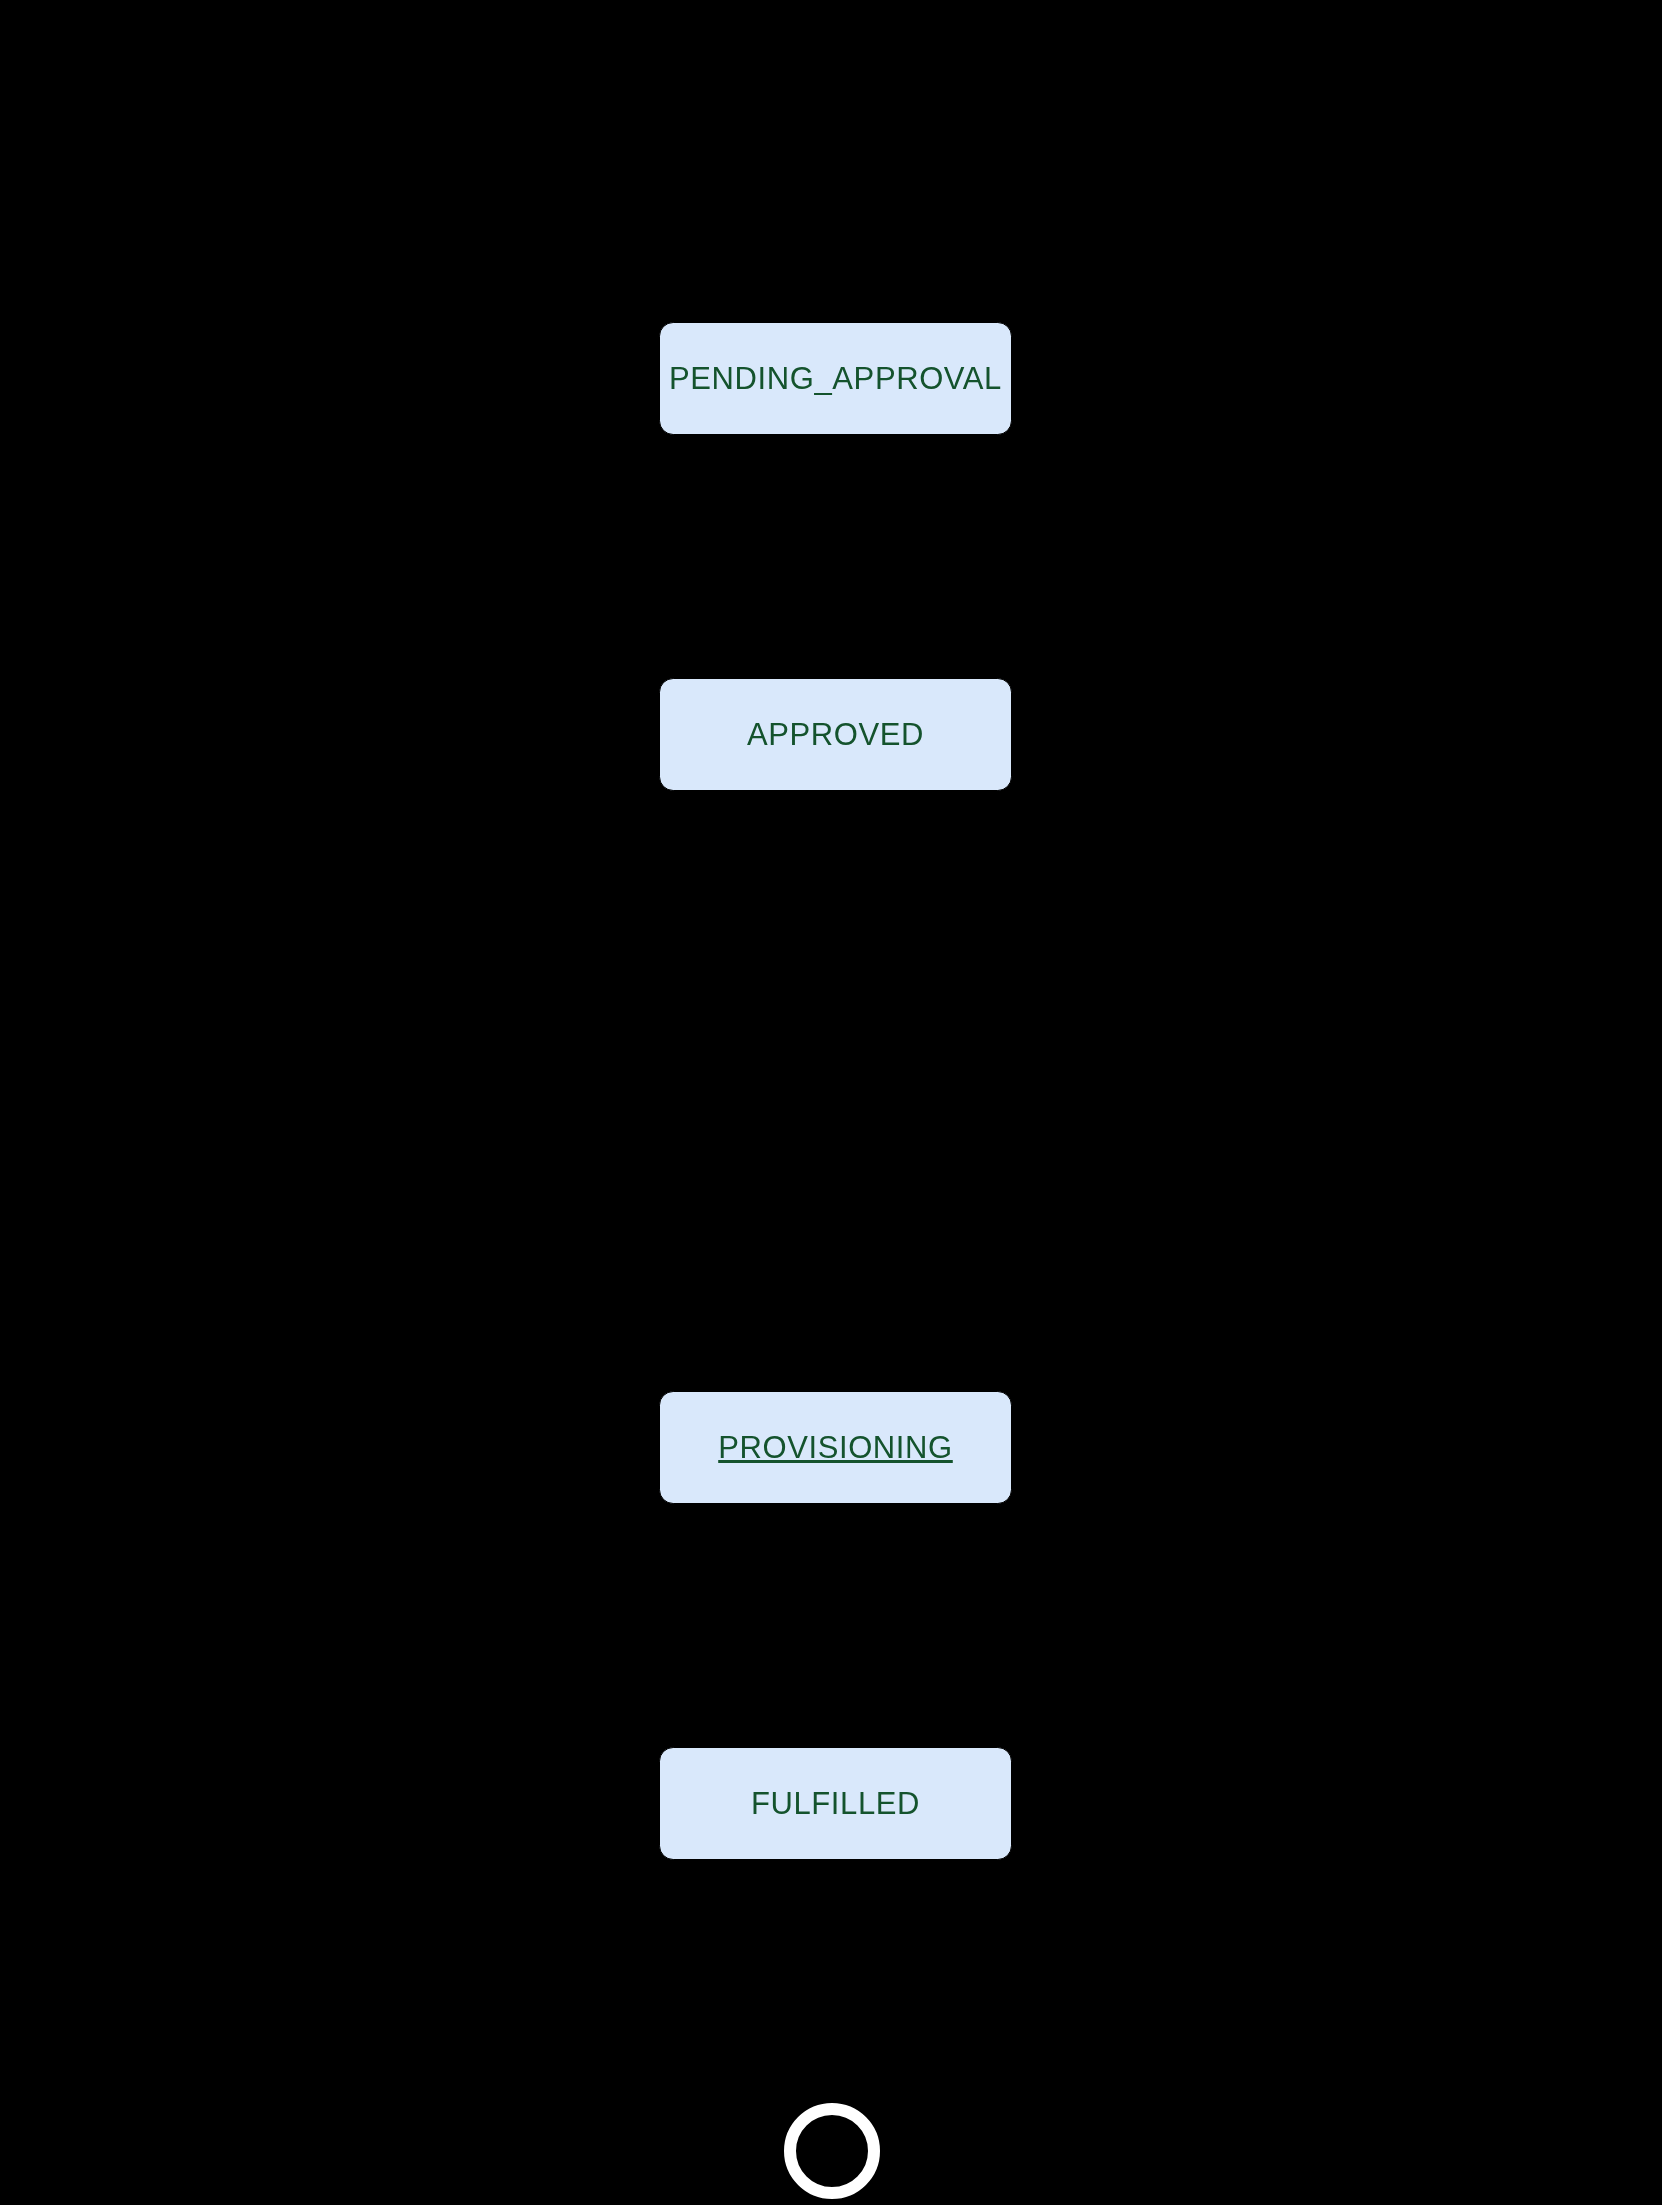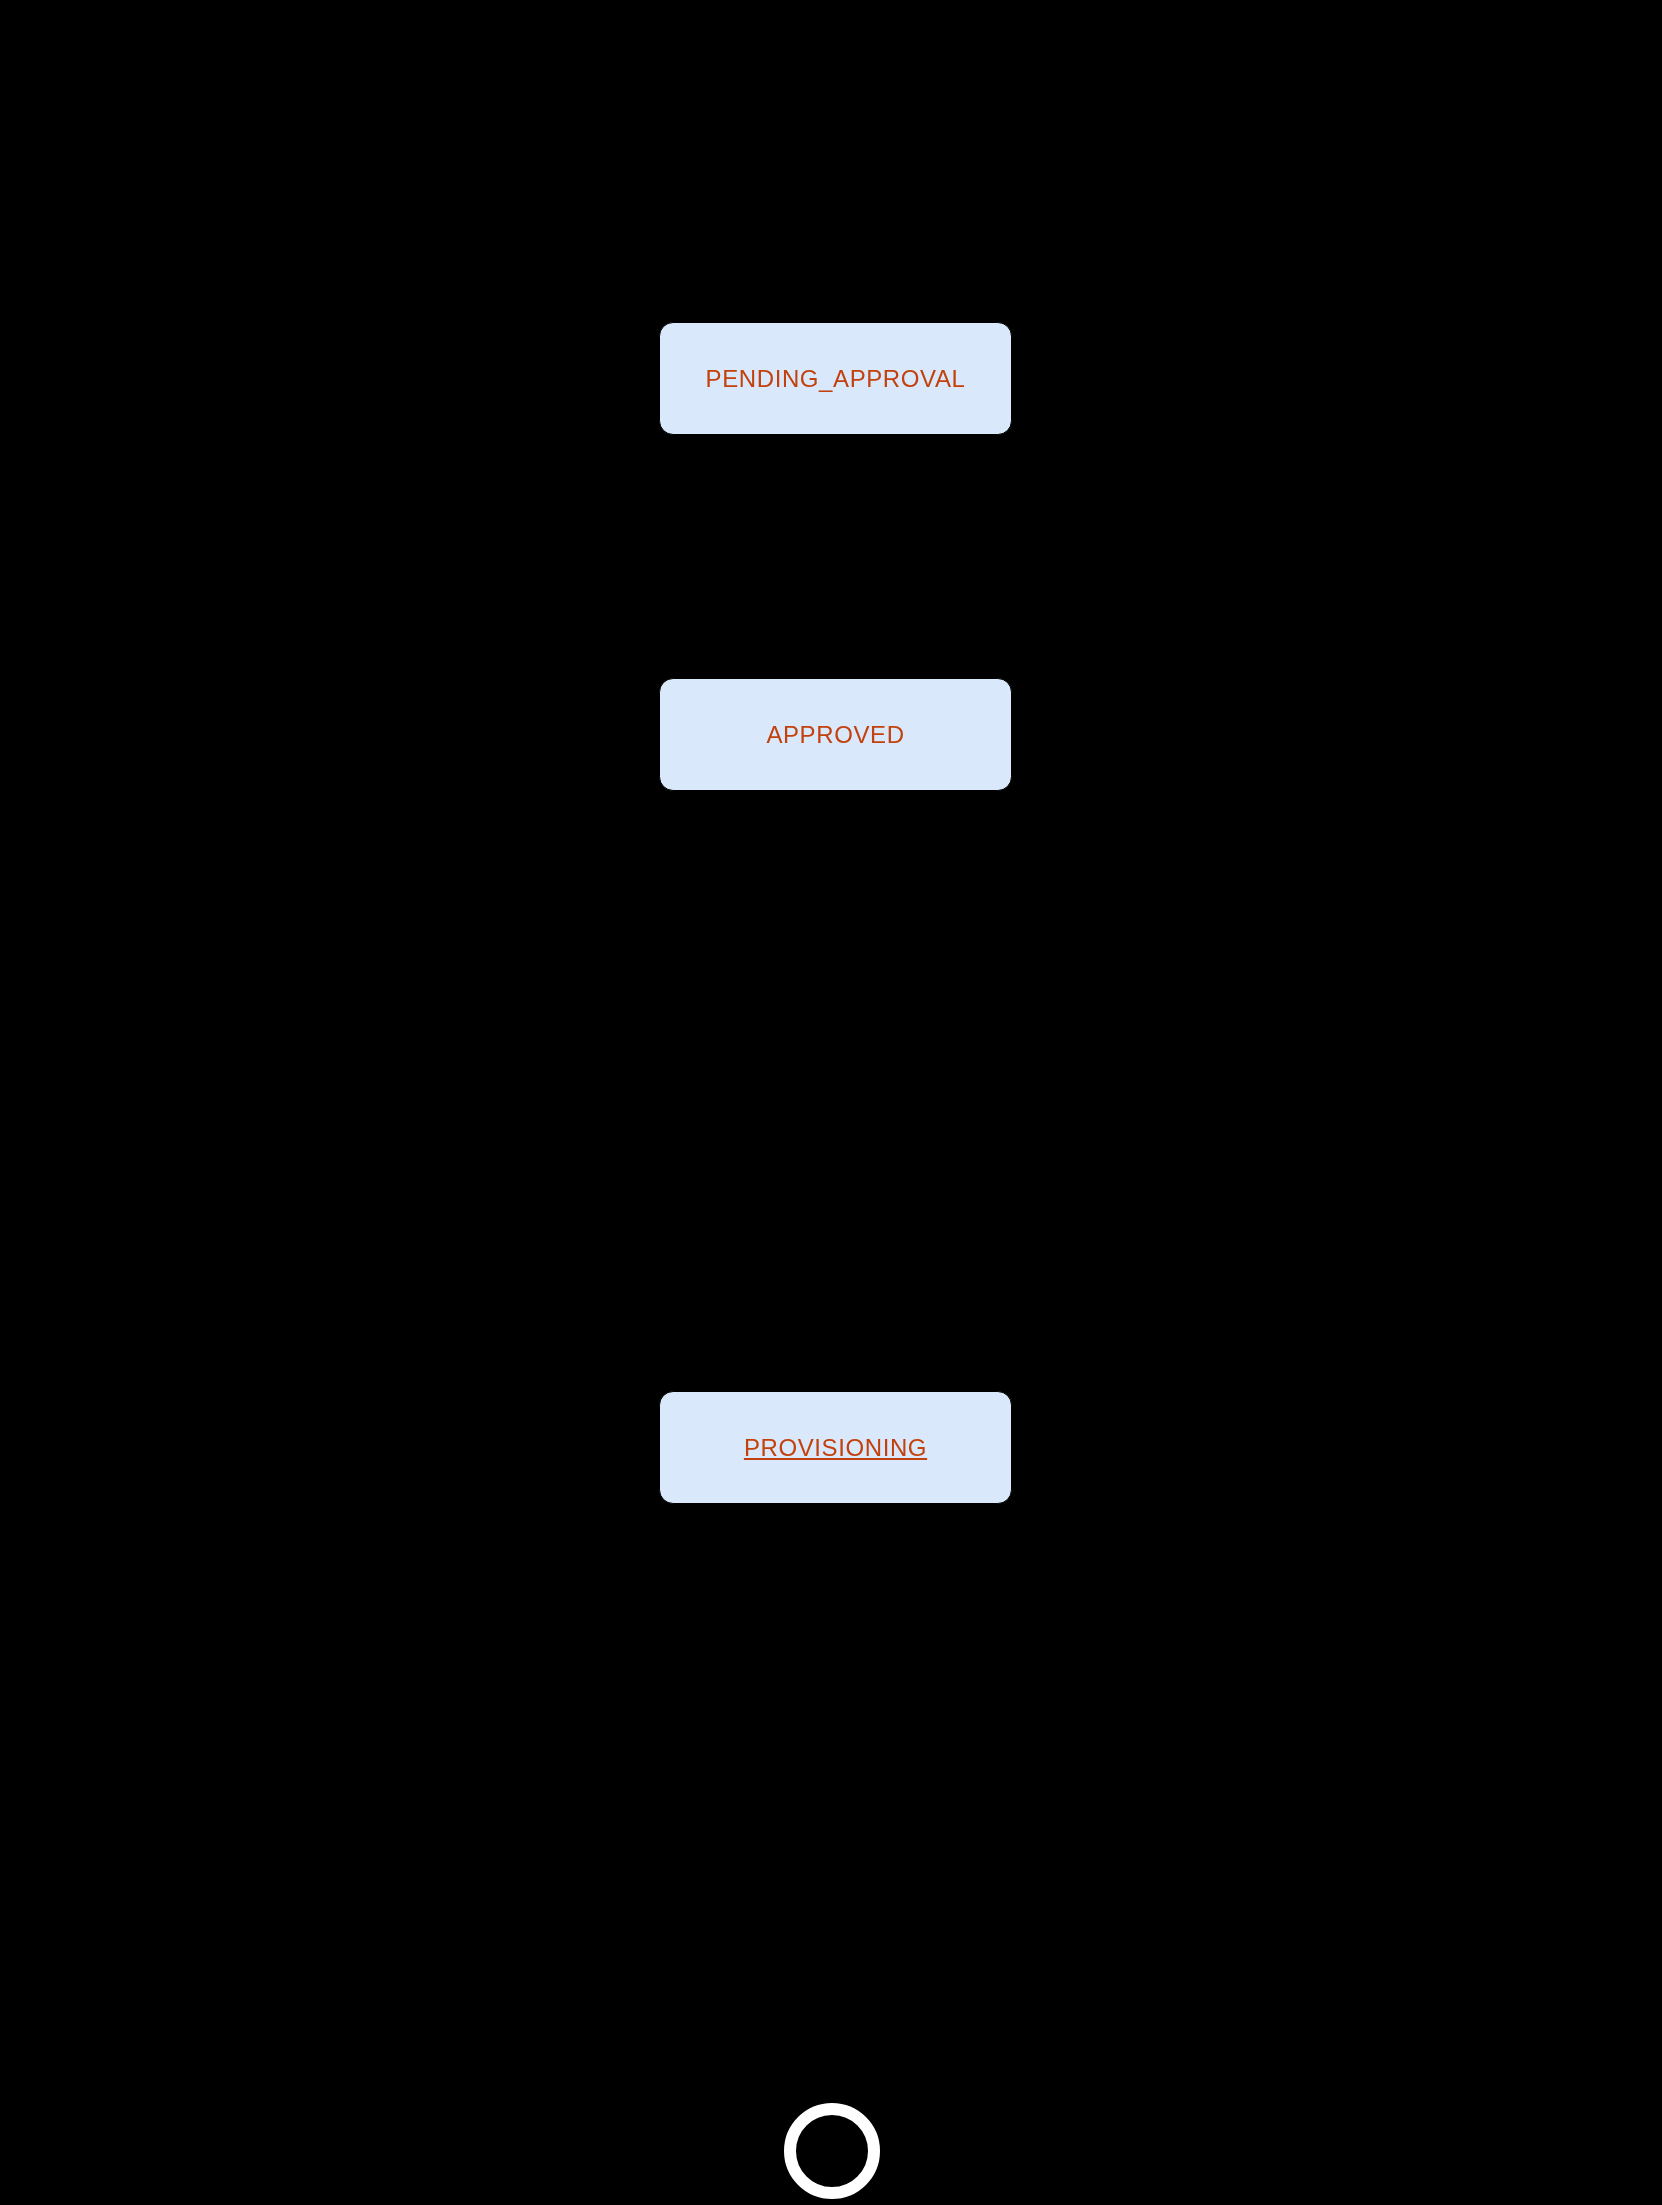--- a/index.html
+++ b/index.html
@@ -20,22 +20,22 @@
     left: 659px;
     width: 353px;
     height: 113px;
     box-sizing: border-box;
     background: #d9e8fb;
     border: 1.2px solid #000000;
     border-radius: 14.2px;
     display: flex;
     align-items: center;
     justify-content: center;
-    color: #c2410c;
-    font-size: 24px;
+    color: #14532d;
+    font-size: 31px;
     letter-spacing: 0.6px;
     white-space: nowrap;
   }
   .node-1 { top: 322px; }
   .node-2 { top: 678px; }
   .node-3 { top: 1035px; }
   .node-4 { top: 1391px; text-decoration: underline; }
   .node-5 { top: 1747px; }
   .final-state {
     position: absolute;
@@ -60,17 +60,20 @@
 
   <div class="state-node node-2">
     <span>APPROVED</span>
   </div>
 
 
   <div class="state-node node-4">
     <span>PROVISIONING</span>
   </div>
 
+  <div class="state-node node-5">
+    <span>FULFILLED</span>
+  </div>
 
   <div class="final-state"></div>
 
 </div>
 
 
 </body></html>

